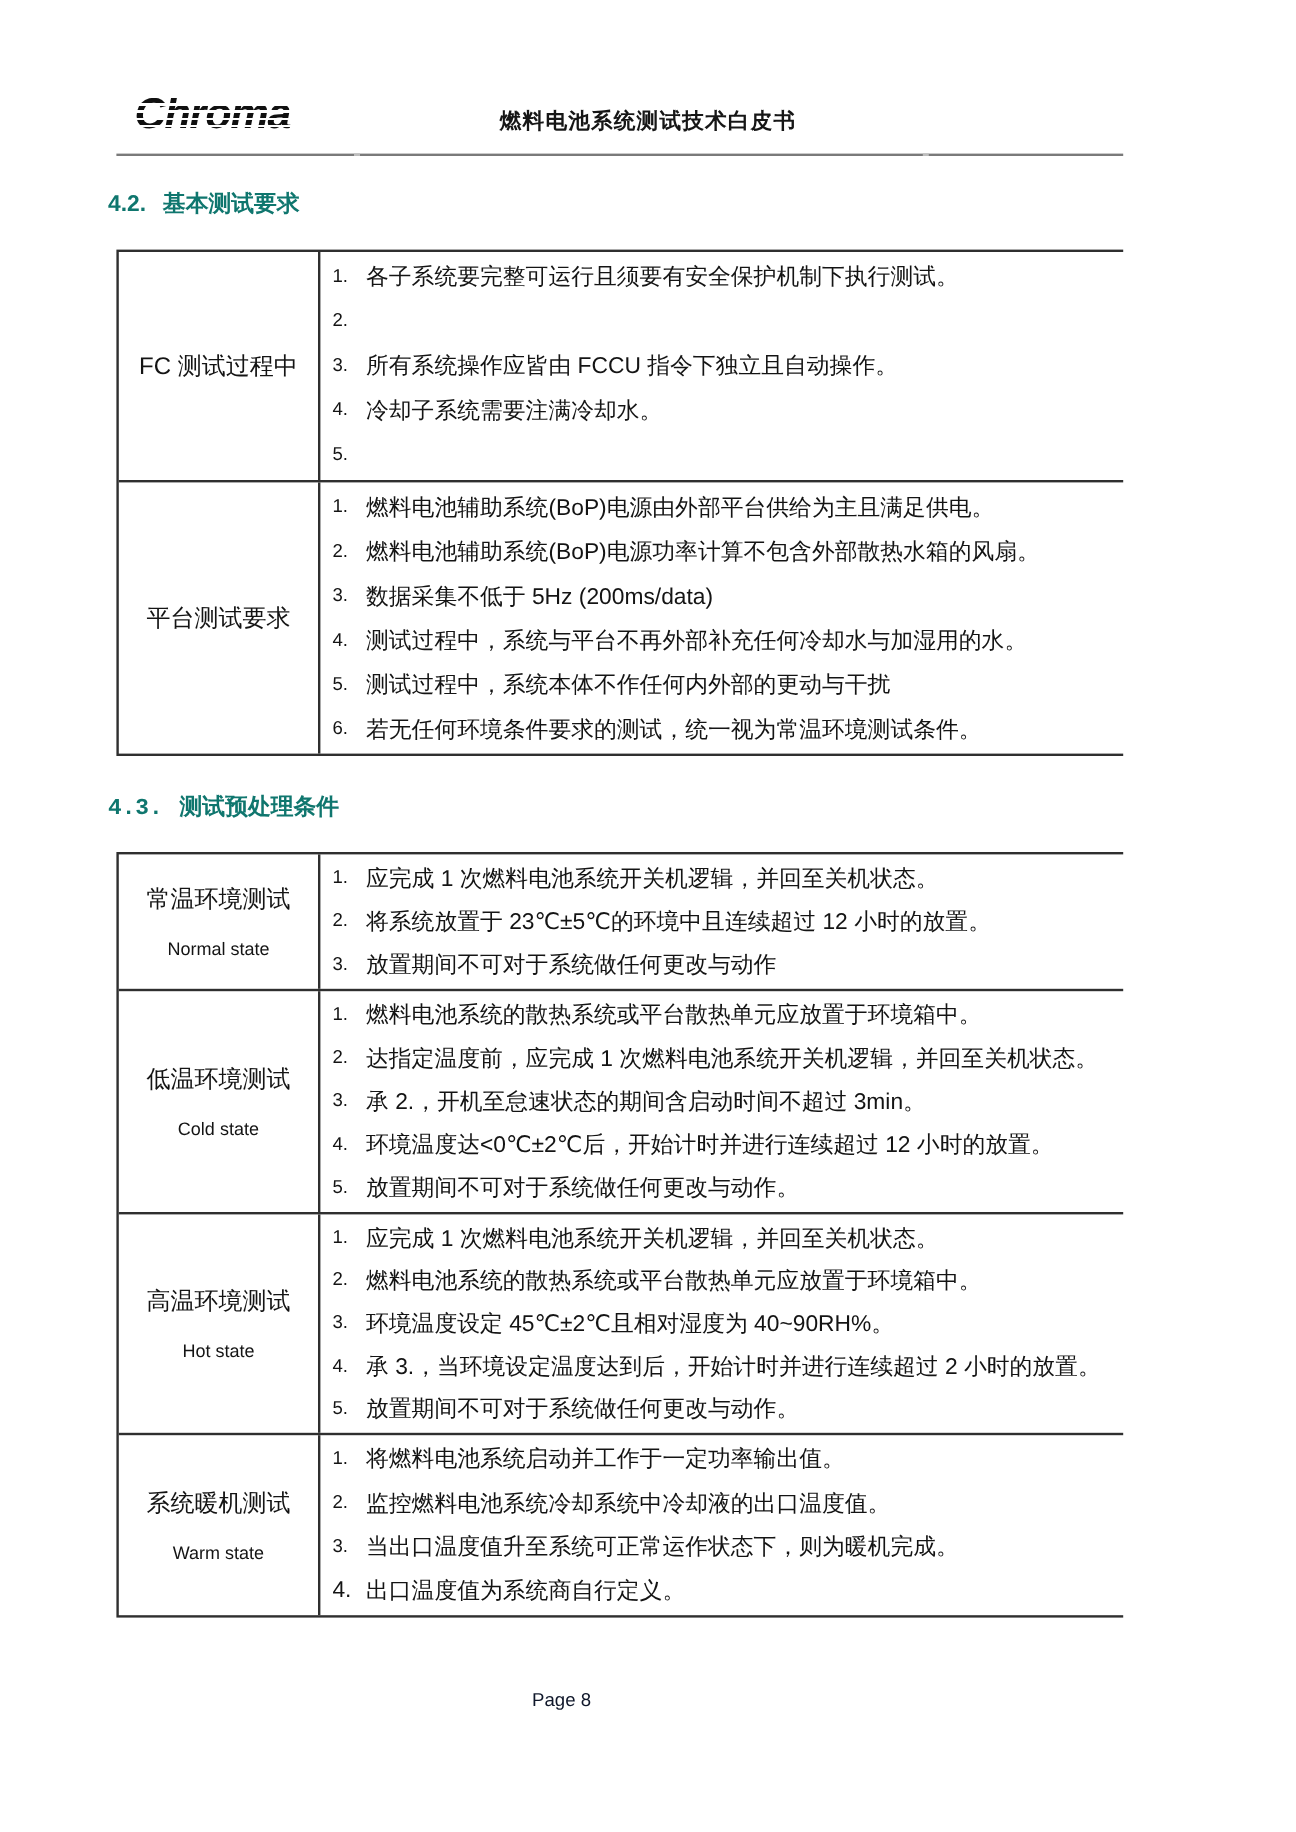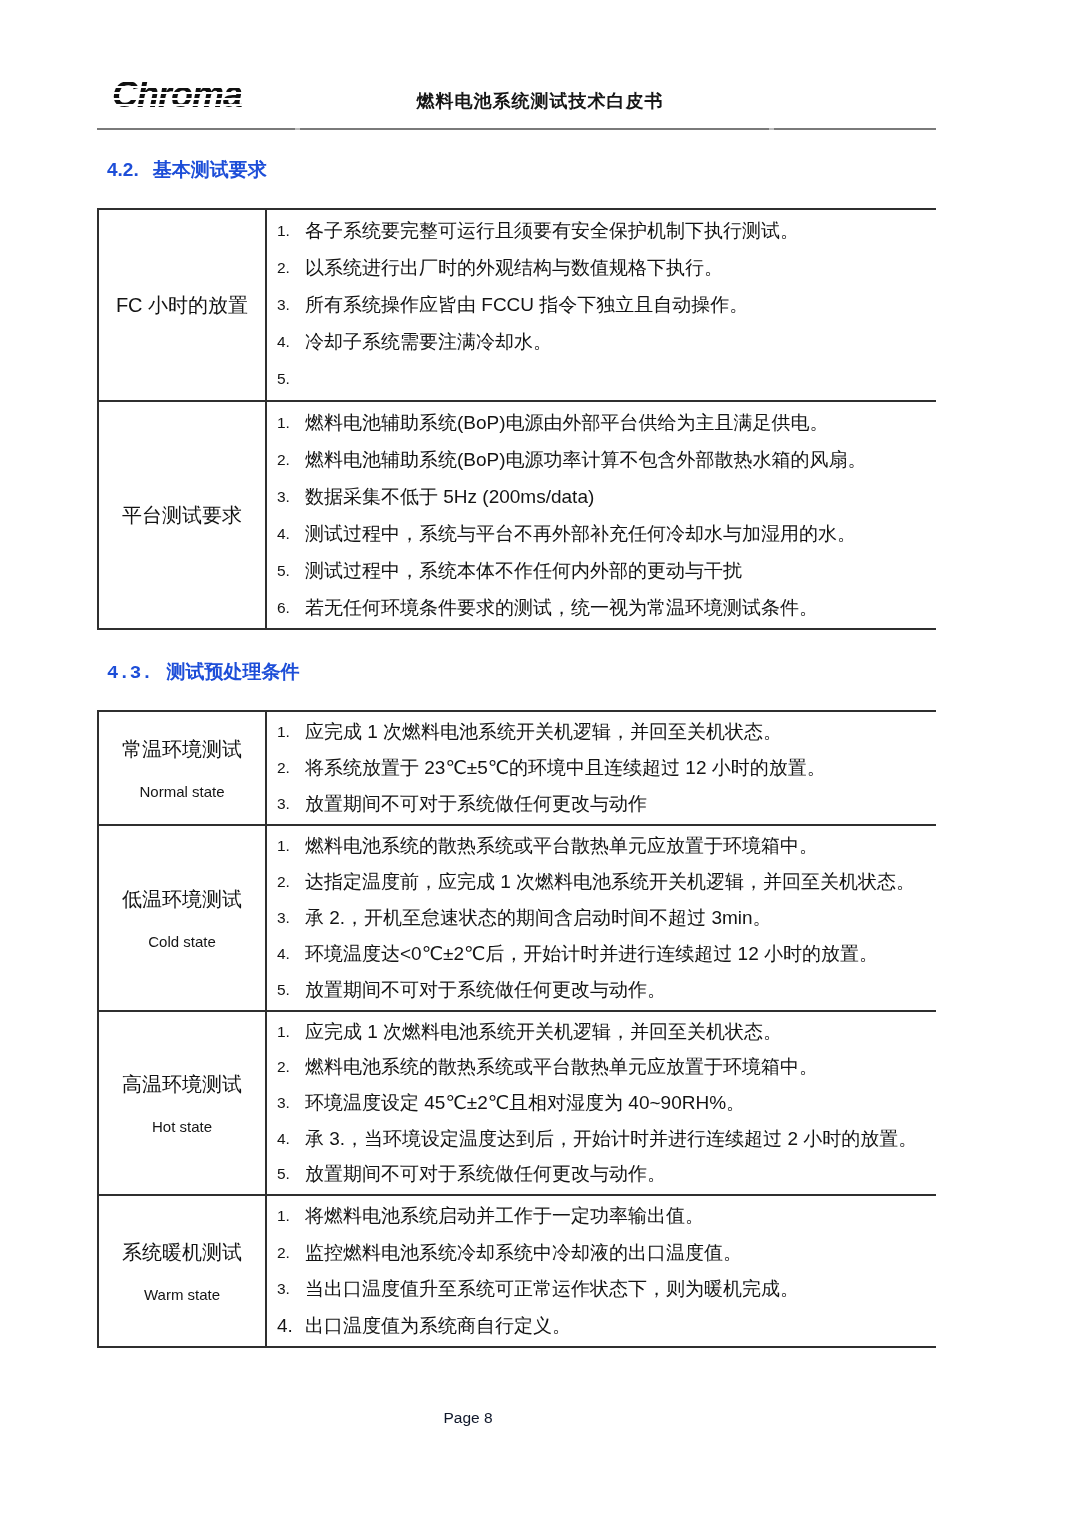--- a/index.html
+++ b/index.html
@@ -21,21 +21,21 @@
   }
   .doc-title {
     position:absolute; top:89px; left:97px; width:886px; text-align:center;
     font-size:18px; font-weight:bold; color:#161616; letter-spacing:1px;
   }
   .header-rule { position:absolute; top:128px; left:97px; width:886px; height:2px; background:#7a7a7a; }
   .header-rule .tick { position:absolute; top:0; width:5px; height:2px; background:#bdbdbd; }
   .tick-1 { left:198px; } .tick-2 { left:672px; }
 
   
-  .section-heading { position:absolute; left:107px; font-size:19px; font-weight:bold; color:#1d4ed8; }
+  .section-heading { position:absolute; left:90px; font-size:19px; font-weight:bold; color:#0f766e; }
   .sec-1 { top:157px; } .sec-2 { top:659px;font-family:Liberation Mono, monospace; }
   .sec-num { display:inline-block; margin-right:14px; }
 
   
   .tbl { position:absolute; left:97px; width:886px; border:2px solid #2f2f2f; background:#fff; }
   .tbl-1 { top:208px; } .tbl-2 { top:710px; }
   .trow { display:flex; border-top:2px solid #2f2f2f; }
   .trow:first-child { border-top:none; }
   .r-fc   { height:190px; }
   .r-plat { height:228px; }
@@ -75,30 +75,29 @@
   </div>
 
   <div class="section-heading sec-1">
     <span class="sec-num">4.2.</span><span>基本测试要求</span>
   </div>
 
   <div class="tbl tbl-1">
 
     <div class="trow r-fc">
       <div class="hcell">
-        <div class="hlabel">FC 小时的放置</div>
+        <div class="hlabel">FC 测试过程中</div>
       </div>
       <div class="icell">
         <div class="item">
           <span class="inum">1.</span>
           <span class="itext">各子系统要完整可运行且须要有安全保护机制下执行测试。</span>
         </div>
         <div class="item">
           <span class="inum">2.</span>
-          <span class="itext">以系统进行出厂时的外观结构与数值规格下执行。</span>
         </div>
         <div class="item">
           <span class="inum">3.</span>
           <span class="itext">所有系统操作应皆由 FCCU 指令下独立且自动操作。</span>
         </div>
         <div class="item">
           <span class="inum">4.</span>
           <span class="itext">冷却子系统需要注满冷却水。</span>
         </div>
         <div class="item">

